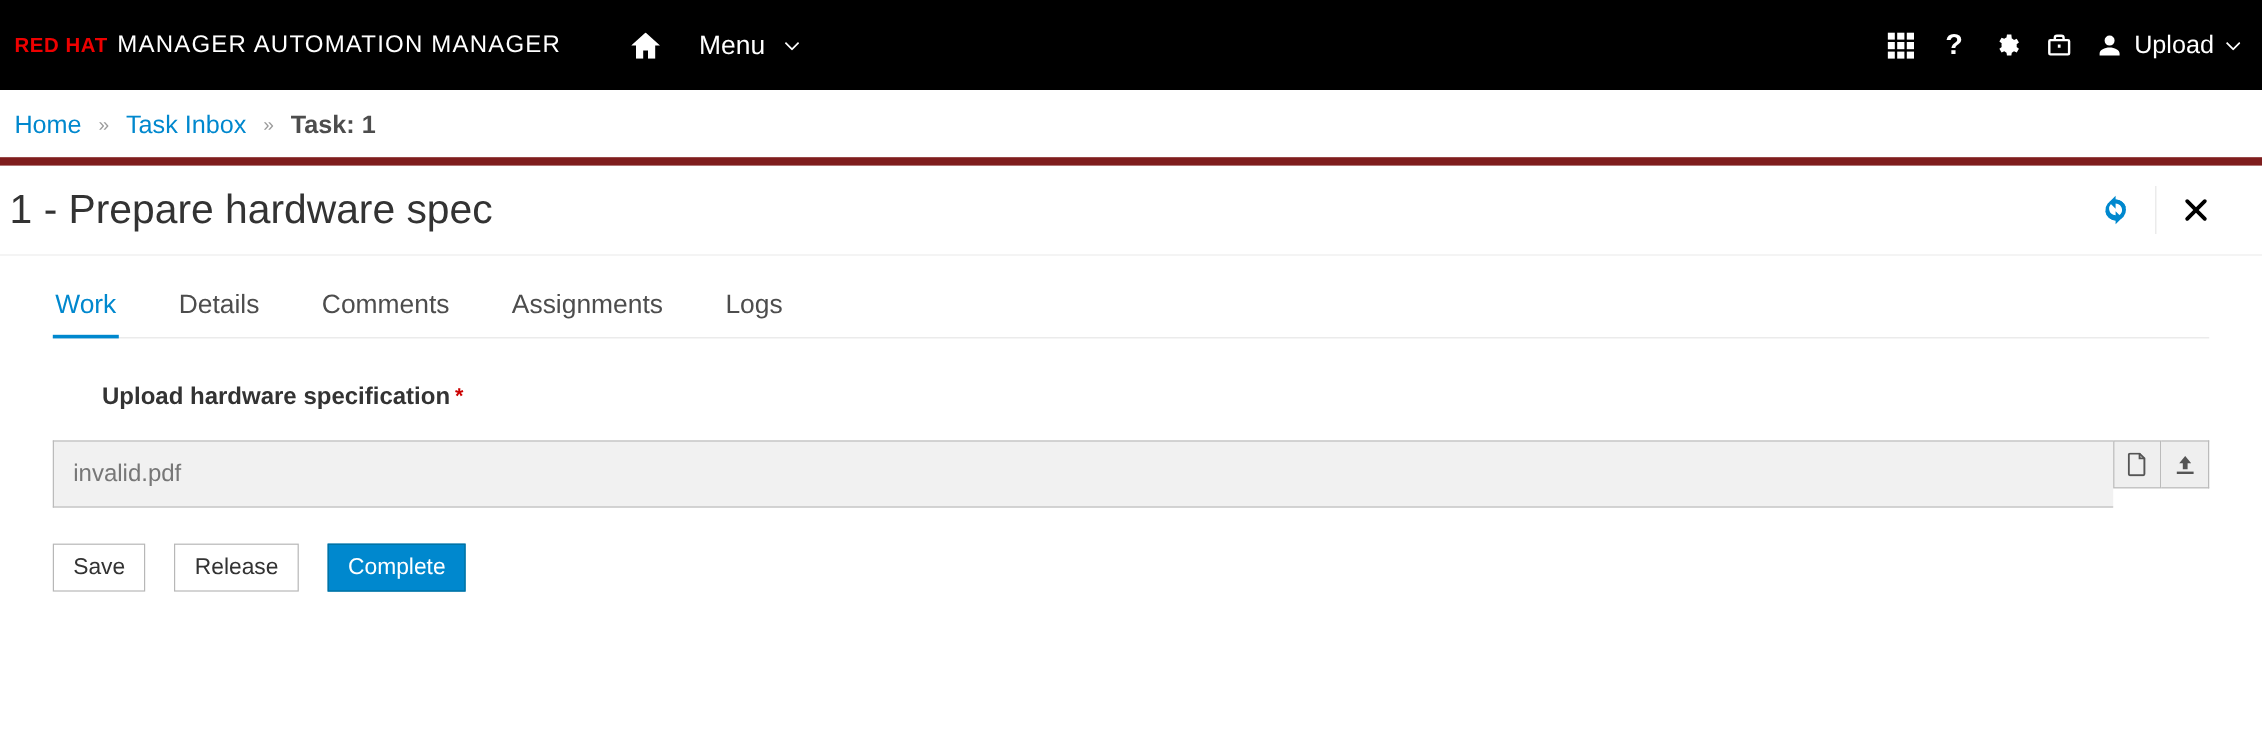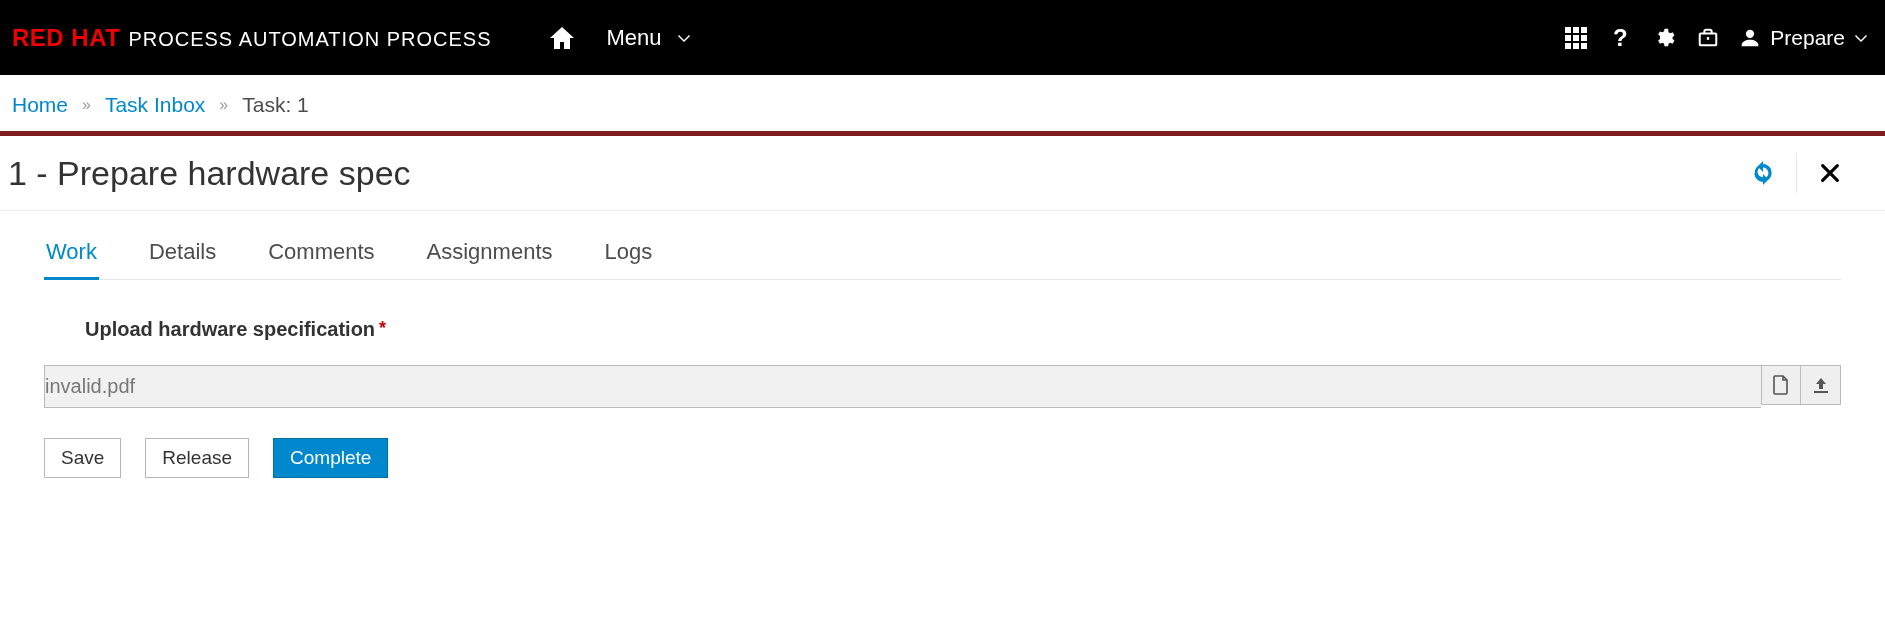--- a/index.html
+++ b/index.html
@@ -1,69 +1,69 @@
 <!DOCTYPE html>
 <html><head>
 <meta charset="utf-8">
 <style>
   * { box-sizing: border-box; margin: 0; padding: 0; }
   html, body { width: 1885px; height: 621px; font-family: "Helvetica Neue", Helvetica, Arial, sans-serif; background:#fff; color:#333; }
   
   .topbar { background:#000; height:75px; display:flex; align-items:center; color:#fff; padding:0 18px 0 10px; }
   .brand { display:flex; align-items:baseline; gap:8px; padding-left:2px; }
-  .brand-red { color:#ee0000; font-weight:800; font-size:24px; letter-spacing:0.5px; font-family: Arial, sans-serif; }
+  .brand-red { color:#ee0000; font-weight:800; font-size:17px; letter-spacing:0.5px; font-family: Arial, sans-serif; }
   .brand-rest { color:#fff; font-weight:400; font-size:20px; letter-spacing:1px; font-family: Arial, sans-serif; }
   .topbar .home-btn { margin-left:50px; color:#fff; display:flex; align-items:center; justify-content:center; width:40px; height:40px; cursor:pointer; }
   .topbar .menu-btn { margin-left:25px; color:#fff; display:flex; align-items:center; gap:16px; font-size:22px; cursor:pointer; }
   .topbar .spacer { flex:1 1 auto; }
   .topbar .icon-btn { color:#fff; display:flex; align-items:center; justify-content:center; width:44px; height:44px; cursor:pointer; }
   .topbar .user-btn { display:flex; align-items:center; gap:10px; margin-left:10px; cursor:pointer; font-size:21px; }
   svg { display:block; }
 
   
-  .breadcrumb { display:flex; align-items:center; gap:14px; padding:18px 12px 14px 12px; font-size:21px; border-bottom:5px solid #7f1d1d; }
+  .breadcrumb { display:flex; align-items:center; gap:14px; padding:18px 12px 14px 12px; font-size:21px; border-bottom:7px solid #7f1d1d; }
   .breadcrumb a { color:#0088ce; text-decoration:none; cursor:pointer; }
   .breadcrumb .sep { color:#9c9c9c; font-size:16px; }
-  .breadcrumb .current { color:#4d4d4d; }
+  .breadcrumb .current { color:#4d4d4d;font-weight:bold; }
 
   
   .titlebar { display:flex; align-items:center; padding:14px 32px 14px 8px; border-bottom:1px solid #ededed; }
   .titlebar h1 { font-weight:400; font-size:34px; color:#333; flex:1 1 auto; }
   .titlebar .action { width:46px; height:46px; display:flex; align-items:center; justify-content:center; cursor:pointer; }
   .titlebar .divider { width:1px; height:40px; background:#e6e6e6; margin:0 10px; }
   .refresh svg { color:#0088ce; }
   .close svg { color:#000; }
 
   
   .content { padding:22px 44px 0 44px; }
   .tabs { display:flex; gap:48px; border-bottom:1px solid #e6e6e6; }
   .tab { font-size:22px; color:#4d4d4d; padding:6px 2px 12px 2px; cursor:pointer; border-bottom:3px solid transparent; margin-bottom:-1px; }
   .tab.active { color:#0088ce; border-bottom-color:#0088ce; }
 
   
   .form-area { padding-top:38px; }
   .form-label { font-size:20px; font-weight:600; color:#333; display:inline-block;margin-left:41px; }
   .required-star { color:#cc0000; font-weight:700; margin-left:4px; vertical-align:top; font-size:18px; }
   .upload-row { display:flex; margin-top:24px; }
-  .upload-input { flex:1 1 auto; height:43px; background:#f1f1f1; border:1px solid #bbb; border-right:none; padding:0 0; font-size:20px; color:#777; outline:none; }
+  .upload-input { flex:1 1 auto; height:56px; background:#f1f1f1; border:1px solid #bbb; border-right:none; padding:0 16px; font-size:20px; color:#777; outline:none; }
   .addon-btn { width:40px; height:40px; background:#efefef; border:1px solid #bbb; display:flex; align-items:center; justify-content:center; cursor:pointer; color:#555; }
   .addon-btn + .addon-btn { border-left:none; }
 
   
   .btn-row { display:flex; gap:24px; margin-top:30px; }
   .btn { height:40px; padding:0 16px; font-size:19px; border:1px solid #b7b7b7; background:#fff; color:#333; cursor:pointer; display:flex; align-items:center; }
   .btn-primary { background:#0088ce; border-color:#006e9c; color:#fff; }
 </style>
 </head>
 <body>
 
 <div class="topbar">
   <div class="brand">
     <span class="brand-red">RED HAT</span>
-    <span class="brand-rest">PROCESS AUTOMATION PROCESS</span>
+    <span class="brand-rest">MANAGER AUTOMATION MANAGER</span>
   </div>
   <div class="home-btn">
     <span>
       <svg width="24" height="22" viewBox="0 0 24 22" fill="currentColor">
           <path d="M12 0 L24 11 L20 11 L20 22 L14 22 L14 15 L10 15 L10 22 L4 22 L4 11 L0 11 Z"></path>
         </svg>
     </span>
   </div>
   <div class="menu-btn">
     <span>Menu</span>
@@ -107,21 +107,21 @@
           <path d="M12 11v3" stroke-width="2.5"></path>
         </svg>
     </span>
   </div>
   <div class="user-btn">
     <span>
       <svg width="20" height="20" viewBox="0 0 24 24" fill="currentColor">
           <path d="M12 12a5 5 0 100-10 5 5 0 000 10zm0 2c-5 0-10 2.5-10 6v2h20v-2c0-3.5-5-6-10-6z"></path>
         </svg>
     </span>
-    <span>Prepare</span>
+    <span>Upload</span>
     <span>
       <svg width="12" height="8" viewBox="0 0 12 8" fill="currentColor">
           <path d="M1 1 L6 6 L11 1 L12 2 L6 8 L0 2 Z"></path>
         </svg>
     </span>
   </div>
 </div>
 
 <div class="breadcrumb">
   <a>Home</a>

